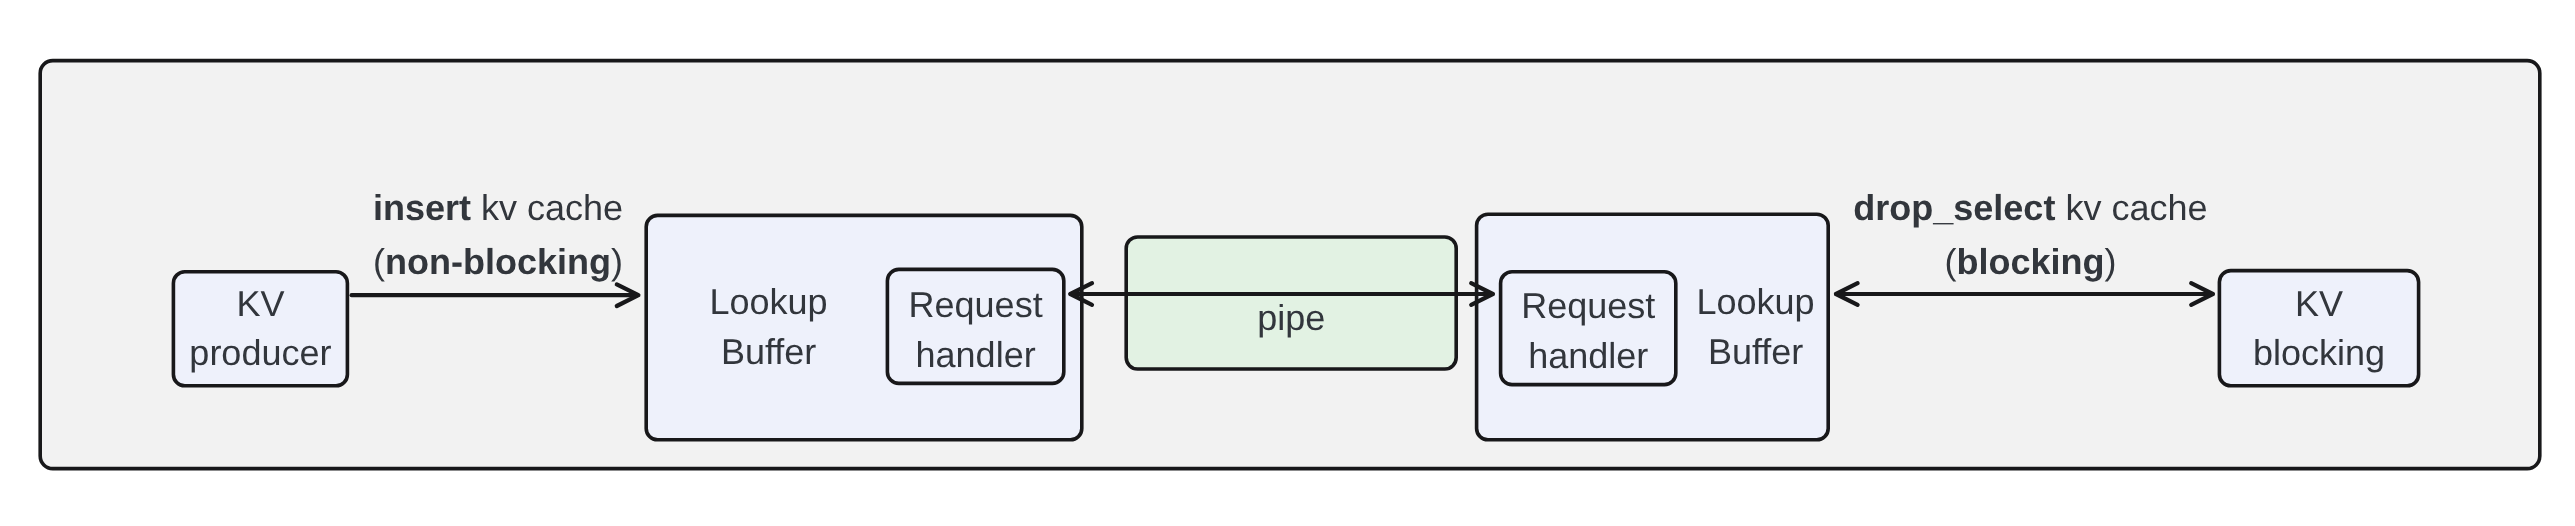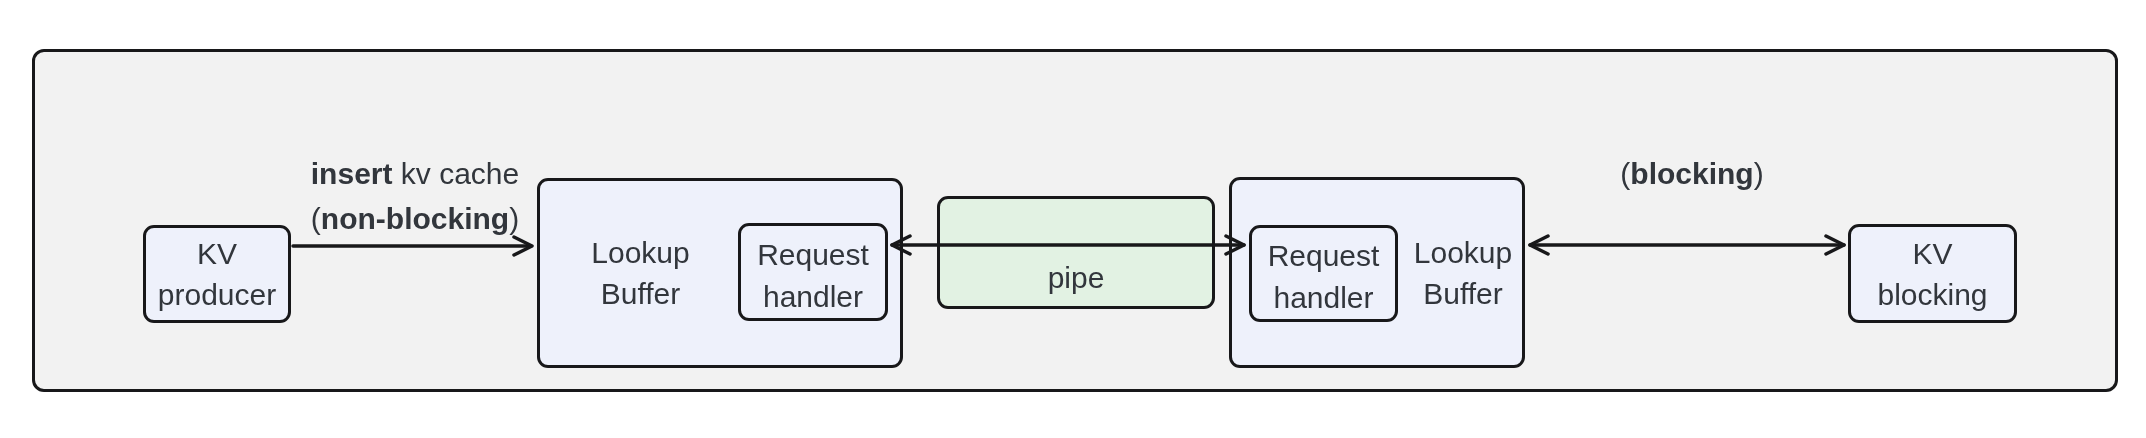--- a/index.html
+++ b/index.html
@@ -72,21 +72,21 @@
   .node-lookup-left .handler{left:198px;top:42px;width:150px;height:98px;}
   .node-lookup-right .handler{left:17px;top:45px;width:149px;height:97px;}
   .pipe{
     position:absolute;
     left:937px;top:196px;width:278px;height:113px;
     background:var(--pipe-bg);
     border:3.5px solid var(--border);
     border-radius:11px;
     display:flex;align-items:flex-end;justify-content:center;
     font-size:30px;line-height:40px;
-    padding-bottom:8px;
+    padding-bottom:20px;
   }
   .edge-label{
     position:absolute;top:151px;
     text-align:center;
     font-size:30px;line-height:45px;
     white-space:nowrap;
     color:var(--text);
   }
   .edge-label b{font-weight:700;}
   .edge-label-insert{left:265px;width:300px;}
@@ -146,20 +146,21 @@
     <span>KV</span>
     <span>blocking</span>
   </div>
 
   <div class="edge-label edge-label-insert">
     <div><b>insert</b><span> kv cache</span></div>
     <div><span>(</span><b>non-blocking</b><span>)</span></div>
   </div>
 
   <div class="edge-label edge-label-drop">
+    <div><b>drop_select</b><span> kv cache</span></div>
     <div><span>(</span><b>blocking</b><span>)</span></div>
   </div>
 
   <svg class="arrow-layer" viewBox="0 0 2146 438" xmlns="http://www.w3.org/2000/svg">
     <g>
       <line x1="293" y1="246" x2="531" y2="246"></line>
       <polyline points="514,237 532,246 514,255"></polyline>
     </g>
     <g>
       <line x1="892" y1="245" x2="1244" y2="245"></line>

